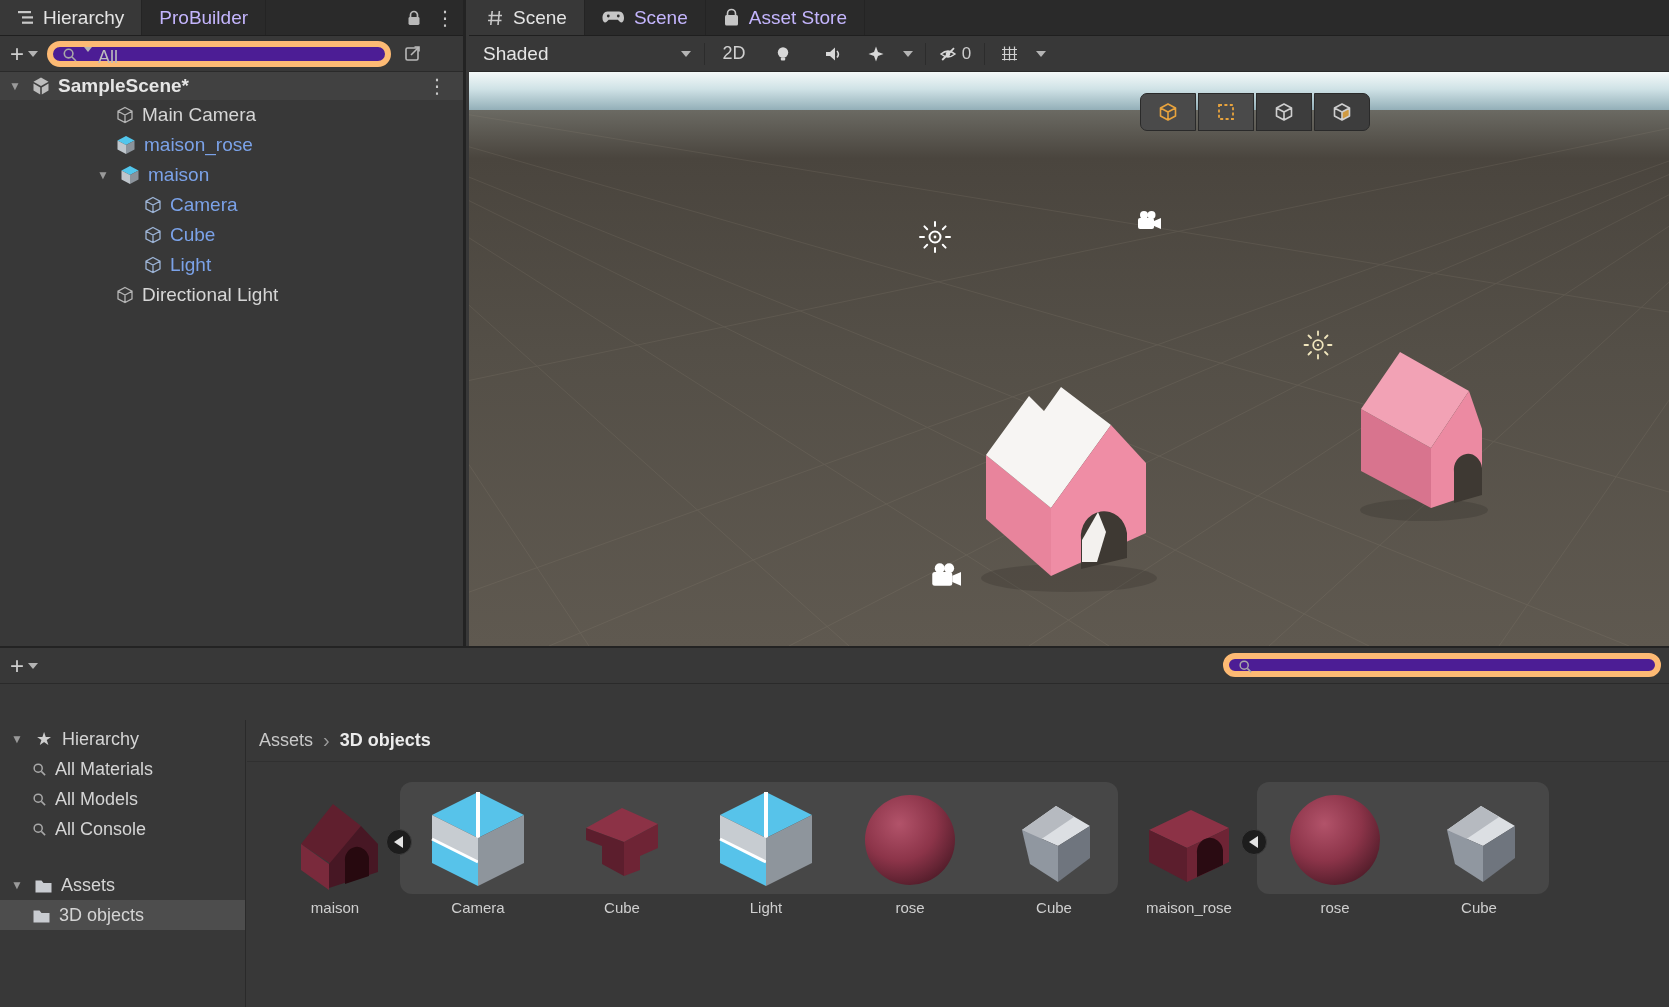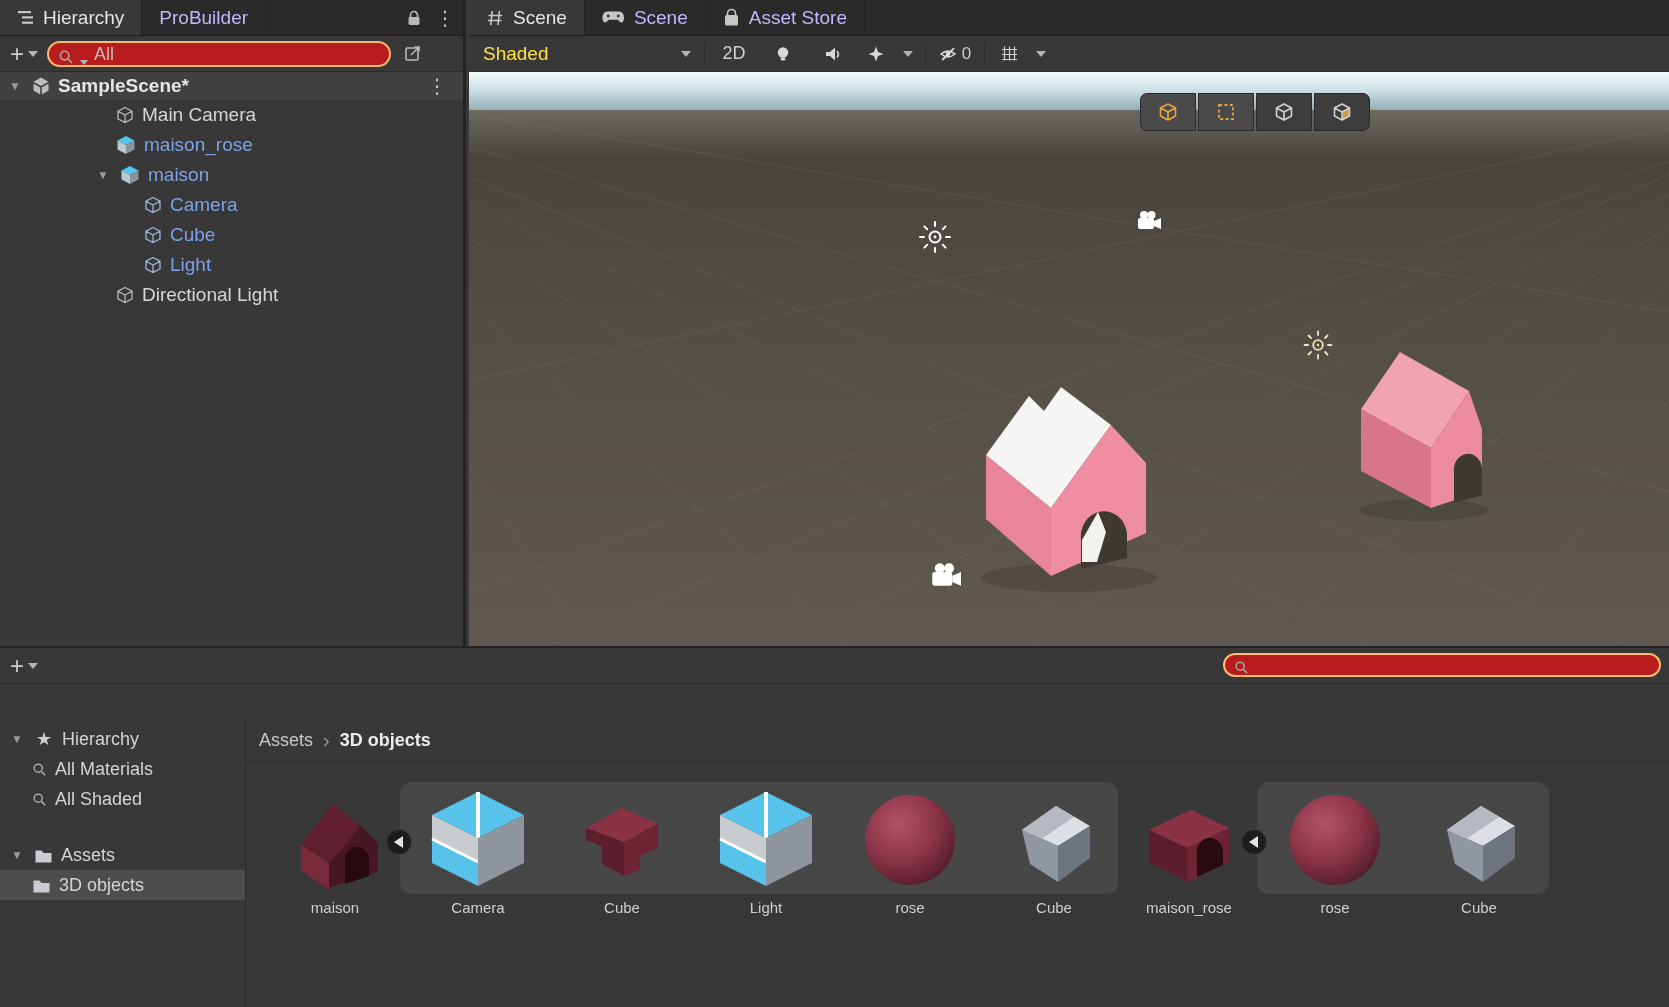--- a/index.html
+++ b/index.html
@@ -11,41 +11,41 @@
   .tab{display:flex;align-items:center;gap:9px;padding:0 17px;font-size:19px;color:#c4b5fd;border-right:1px solid #242424;}
   .tab.active{background:#383838;color:#e4e4e4;}
   .toolbar{height:36px;background:#383838;border-bottom:1px solid #2a2a2a;display:flex;align-items:center;padding:0 10px;gap:9px;}
   .vsep{width:1px;height:22px;background:#2c2c2c;}
   .ib{display:flex;align-items:center;justify-content:center;min-width:26px;height:28px;gap:4px;}
   .dda{width:0;height:0;border-left:5px solid transparent;border-right:5px solid transparent;border-top:6px solid #b4b4b4;display:inline-block;}
   .dda.small{border-left-width:4px;border-right-width:4px;border-top-width:5px;}
   .plus{font-size:24px;color:#cfcfcf;line-height:1;}
   .kebab{font-size:20px;color:#c8c8c8;padding:0 8px;}
   .tri{font-size:12px;color:#9a9a9a;width:18px;text-align:center;flex:none;}
-  .pill{background:#b91c1c;border:2px solid #fdba74;border-radius:13px;display:flex;align-items:flex-end;padding:0 9px;gap:6px;}
+  .pill{background:#4c1d95;border:6px solid #fdba74;border-radius:13px;display:flex;align-items:flex-start;padding:0 9px;gap:6px;}
 
   
   #hierarchy-panel{position:absolute;left:0;top:0;width:466px;height:646px;background:#383838;border-right:3px solid #232323;}
   #hier-search{width:344px;height:26px;}
   #hier-search .stext{font-size:18px;color:#bdbdbd;}
   .tree{position:relative;}
   .scene-row{height:28px;background:#414141;display:flex;align-items:center;padding-left:58px;gap:7px;}
   .scene-row .sname{font-size:19px;font-weight:700;color:#e6e6e6;}
   .scene-row .kebab{margin-left:auto;margin-right:8px;}
   .trow{height:30px;display:flex;align-items:center;gap:8px;font-size:19px;}
   .trow.lvl1{padding-left:116px;}
   .trow.lvl1t{padding-left:94px;}
   .trow.lvl2{padding-left:144px;}
   .c-white{color:#d6d6d6;}
   .c-blue{color:#7ba2e8;}
   .ticon{display:flex;align-items:center;flex:none;}
 
   
   #scene-panel{position:absolute;left:469px;top:0;width:1252px;height:646px;background:#383838;}
-  #scene-toolbar .ddlabel{font-size:19px;color:#fde047;}
+  #scene-toolbar .ddlabel{font-size:19px;color:#e5e5e5;}
   .shading-dd{width:216px;display:flex;align-items:center;justify-content:space-between;padding:0 4px;}
   .tbtn{display:flex;align-items:center;justify-content:center;min-width:40px;height:28px;color:#d0d0d0;font-size:18px;gap:5px;}
   .count{font-size:17px;color:#cccccc;}
   .viewport{position:absolute;left:0;top:72px;width:1200px;height:574px;overflow:hidden;background:#555048;}
   .sky{position:absolute;left:0;top:0;width:100%;height:38px;background:linear-gradient(#f4f9f9,#cfe2e6 45%,#93afb8);}
   .ground{position:absolute;left:0;top:38px;width:100%;height:536px;background:linear-gradient(#6b6a63,#4a453e 9%,#544f47 45%,#5f5950);}
   .scene-svg{position:absolute;left:0;top:0;}
   .gizmo-toolbar{position:absolute;left:671px;top:21px;display:flex;gap:2px;}
   .gbtn{width:56px;height:38px;background:#3d3d3d;border:1px solid #2a2a2a;display:flex;align-items:center;justify-content:center;}
   .gbtn.on{background:#4a4a4a;}
@@ -422,21 +422,28 @@
             <circle cx="6.6" cy="6.6" r="4.3" fill="none" stroke="#a8a8a8" stroke-width="1.6"></circle>
             <line x1="10" y1="10" x2="14" y2="14" stroke="#a8a8a8" stroke-width="1.6"></line>
           </svg>
         <span>All Materials</span>
       </div>
       <div class="srow indent">
         <svg width="15" height="15" viewBox="0 0 16 16">
             <circle cx="6.6" cy="6.6" r="4.3" fill="none" stroke="#a8a8a8" stroke-width="1.6"></circle>
             <line x1="10" y1="10" x2="14" y2="14" stroke="#a8a8a8" stroke-width="1.6"></line>
           </svg>
-        <span>All Shaded</span>
+        <span>All Models</span>
+      </div>
+      <div class="srow indent">
+        <svg width="15" height="15" viewBox="0 0 16 16">
+            <circle cx="6.6" cy="6.6" r="4.3" fill="none" stroke="#a8a8a8" stroke-width="1.6"></circle>
+            <line x1="10" y1="10" x2="14" y2="14" stroke="#a8a8a8" stroke-width="1.6"></line>
+          </svg>
+        <span>All Console</span>
       </div>
       <div class="sgap"></div>
       <div class="srow">
         <span class="tri">▼</span>
         <svg width="19" height="17" viewBox="0 0 19 17">
             <path d="M1.5 3.5 h6 l2 2.5 h8 v9.5 h-16 Z" fill="#c9ccd1"></path>
           </svg>
         <span>Assets</span>
       </div>
       <div class="srow indent selected">

